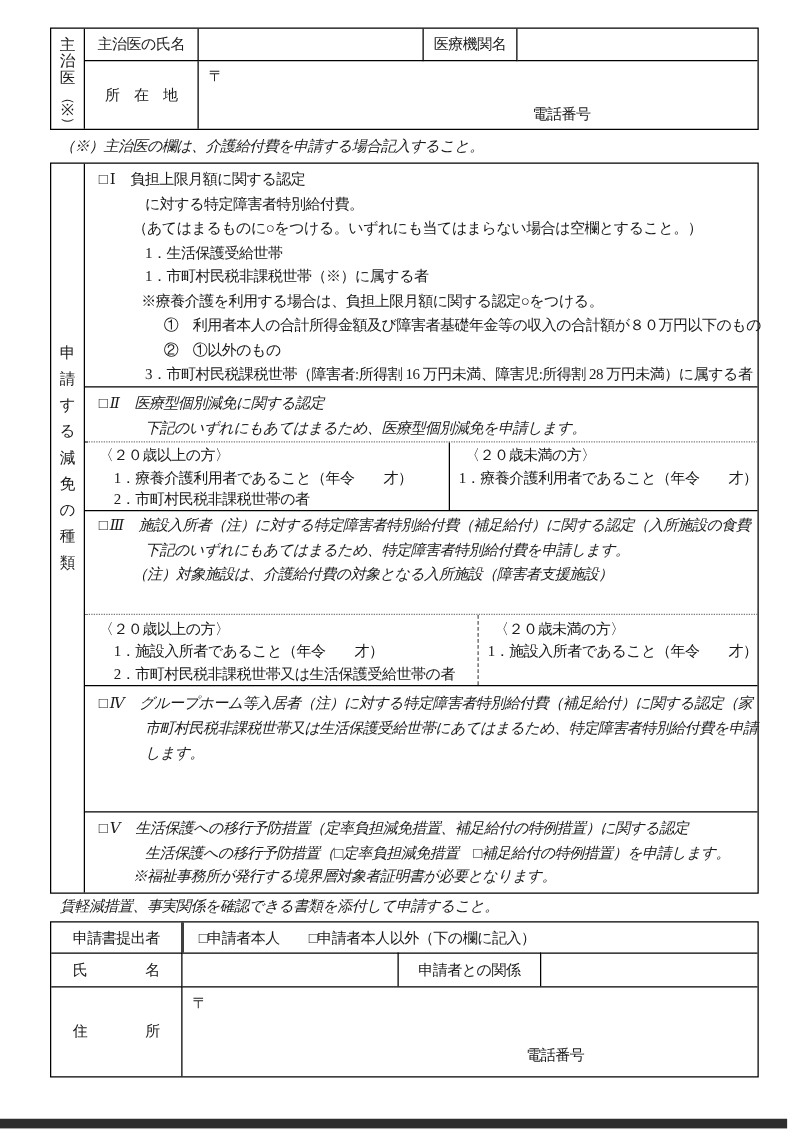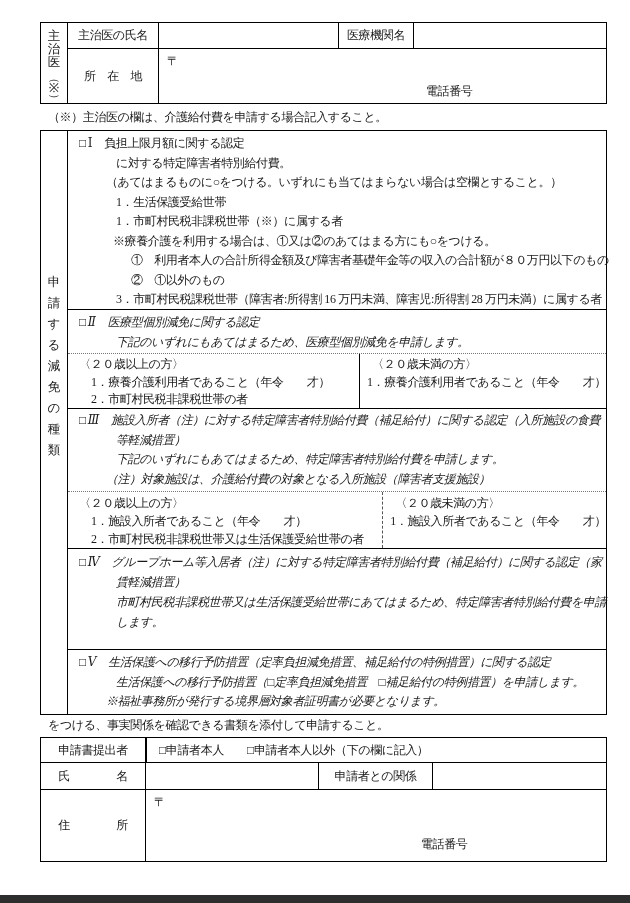--- a/index.html
+++ b/index.html
@@ -37,21 +37,21 @@
   
   .content { position:absolute; left:27px; top:0; right:0; bottom:0; display:flex; flex-direction:column; }
   .sec { padding-top:3px; }
   .solid-top { border-top:1px solid #000;font-style:italic; }
   .dot-top { border-top:1px dotted #777; }
   .subtbl { display:flex; }
   .subtbl .ln { line-height:17.5px; }
   .lcol2 { width:298px; border-right:1px solid #000; padding-top:2px; }
   .lcol3 { width:325px; border-right:1px dashed #555; padding-top:2px; }
   .rcol { flex:1; padding-top:2px; }
-  .note { position:absolute; white-space:nowrap; }
+  .note { position:absolute; white-space:nowrap;font-style:italic; }
   .postal { position:absolute; top:4px; left:8px; }
   .phone { position:absolute; white-space:nowrap; }
   .bottom-bar { position:absolute; left:0; width:630px; background:#2e2e2e; }
 </style>
 </head>
 <body>
 
 <div class="page">
 
   <div class="tbl" style="left:40px; top:22px; width:567px; height:82px;">
@@ -94,21 +94,21 @@
     <div class="content">
 
       <div class="sec" style="height:178px;">
         <div class="ln ind1 hdr">
           <span>□</span><span class="num">Ⅰ</span><span class="ttl">負担上限月額に関する認定</span>
         </div>
         <div class="ln ind2">に対する特定障害者特別給付費。</div>
         <div class="ln ind3">（あてはまるものに○をつける。いずれにも当てはまらない場合は空欄とすること。）</div>
         <div class="ln ind2">1．生活保護受給世帯</div>
         <div class="ln ind2">1．市町村民税非課税世帯（※）に属する者</div>
-        <div class="ln ind4">※療養介護を利用する場合は、①又は②のあてはまる方にも○をつける。</div>
+        <div class="ln ind4">※療養介護を利用する場合は、負担上限月額に関する認定○をつける。</div>
         <div class="ln ind5">①　利用者本人の合計所得金額及び障害者基礎年金等の収入の合計額が８０万円以下のもの</div>
         <div class="ln ind5">②　①以外のもの</div>
         <div class="ln ind2">3．市町村民税課税世帯（障害者:所得割 16 万円未満、障害児:所得割 28 万円未満）に属する者</div>
       </div>
 
       <div class="sec solid-top" style="height:44px;">
         <div class="ln ind1 hdr">
           <span>□</span><span class="num">Ⅱ</span><span class="ttl">医療型個別減免に関する認定</span>
         </div>
         <div class="ln ind2">下記のいずれにもあてはまるため、医療型個別減免を申請します。</div>
@@ -123,57 +123,55 @@
         <div class="rcol">
           <div class="ln rind1">〈２０歳未満の方〉</div>
           <div class="ln rind2">1．療養介護利用者であること（年令　　才）</div>
         </div>
       </div>
 
       <div class="sec solid-top" style="height:83px; padding-top:2px;">
         <div class="ln ind1 hdr">
           <span>□</span><span class="num">Ⅲ</span><span class="ttl">施設入所者（注）に対する特定障害者特別給付費（補足給付）に関する認定（入所施設の食費</span>
         </div>
-        <div class="ln ind2">等軽減措置）</div>
         <div class="ln ind2">下記のいずれにもあてはまるため、特定障害者特別給付費を申請します。</div>
         <div class="ln ind3">（注）対象施設は、介護給付費の対象となる入所施設（障害者支援施設）</div>
       </div>
 
       <div class="subtbl dot-top" style="height:57px;">
         <div class="lcol3">
           <div class="ln ind1" style="line-height:18px;">〈２０歳以上の方〉</div>
           <div class="ln itemind" style="line-height:18px;">1．施設入所者であること（年令　　才）</div>
           <div class="ln itemind" style="line-height:18px;">2．市町村民税非課税世帯又は生活保護受給世帯の者</div>
         </div>
         <div class="rcol">
           <div class="ln rind1" style="line-height:18px;">〈２０歳未満の方〉</div>
           <div class="ln rind2" style="line-height:18px;">1．施設入所者であること（年令　　才）</div>
         </div>
       </div>
 
       <div class="sec solid-top" style="height:101px;">
         <div class="ln ind1 hdr" style="line-height:20px;">
           <span>□</span><span class="num">Ⅳ</span><span class="ttl">グループホーム等入居者（注）に対する特定障害者特別給付費（補足給付）に関する認定（家</span>
         </div>
-        <div class="ln ind2" style="line-height:20px;">賃軽減措置）</div>
         <div class="ln ind2" style="line-height:20px;">市町村民税非課税世帯又は生活保護受給世帯にあてはまるため、特定障害者特別給付費を申請</div>
         <div class="ln ind2" style="line-height:20px;">します。</div>
       </div>
 
       <div class="sec solid-top" style="flex:1;">
         <div class="ln ind1 hdr">
           <span>□</span><span class="num">Ⅴ</span><span class="ttl">生活保護への移行予防措置（定率負担減免措置、補足給付の特例措置）に関する認定</span>
         </div>
         <div class="ln ind2">生活保護への移行予防措置（□定率負担減免措置　□補足給付の特例措置）を申請します。</div>
         <div class="ln ind3">※福祉事務所が発行する境界層対象者証明書が必要となります。</div>
       </div>
     </div>
   </div>
 
-  <div class="note" style="left:48px; top:717px;">をつける、事実関係を確認できる書類を添付して申請すること。</div>
+  <div class="note" style="left:48px; top:717px;">賃軽減措置、事実関係を確認できる書類を添付して申請すること。</div>
 
   <div class="tbl" style="left:40px; top:737px; width:567px; height:125px;">
     <div class="cell br cen bb" style="left:0; top:0; width:105px; height:24px; border-bottom:none;">申請書提出者</div>
     <div class="cell" style="left:105px; top:0; right:0; height:24px; border-left:1px solid #000; display:flex; align-items:center; padding-left:12px; white-space:nowrap;">□申請者本人　　□申請者本人以外（下の欄に記入）</div>
 
     <div class="cell br cen" style="left:0; top:24px; width:105px; height:27px; border-top:1px solid #000;">氏　　　　名</div>
     <div class="cell br" style="left:105px; top:24px; width:173px; height:27px; border-top:1px solid #000;"></div>
     <div class="cell br cen" style="left:278px; top:24px; width:114px; height:27px; border-top:1px solid #000;">申請者との関係</div>
     <div class="cell" style="left:392px; top:24px; right:0; height:27px; border-top:1px solid #000;"></div>
 

